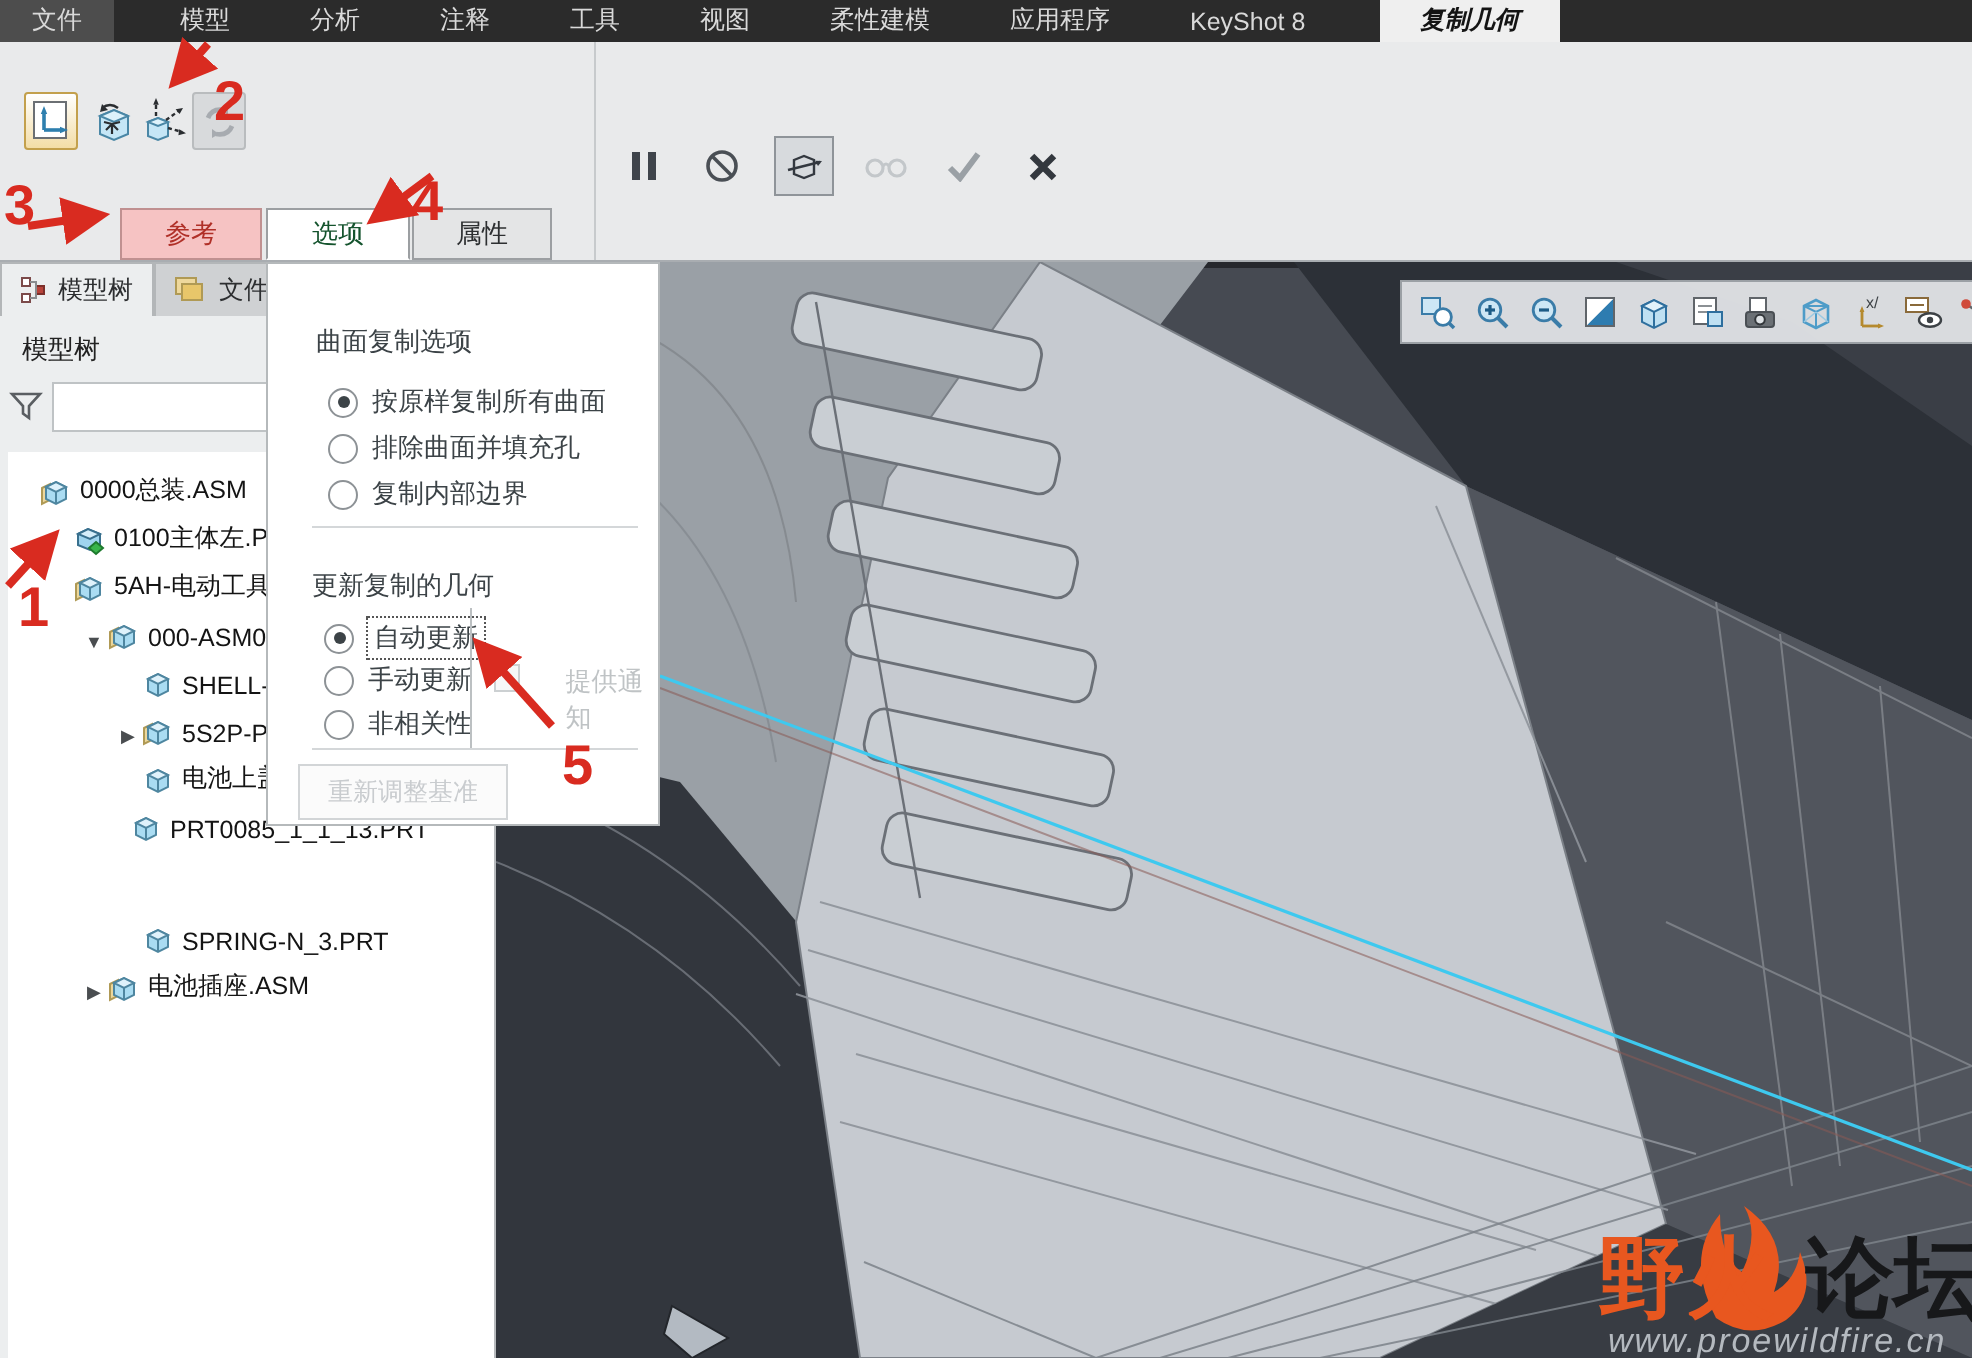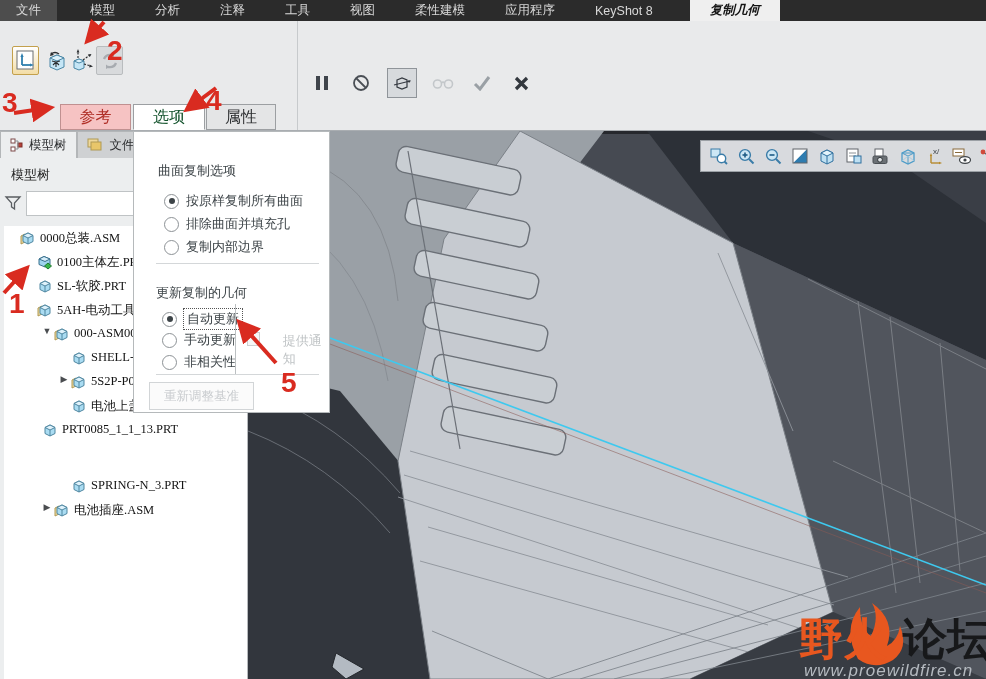--- a/index.html
+++ b/index.html
@@ -17,41 +17,41 @@
   
   .ribbon{position:absolute;left:0;top:21px;width:986px;height:110px;background:#e9eaeb;
           border-bottom:1px solid #a9adb1;box-sizing:border-box;}
   .rib-sep{position:absolute;left:297px;top:0;width:1px;height:109px;background:#c7cacc;}
   .tool-btn{position:absolute;width:27px;height:29px;border:1px solid transparent;border-radius:2px;
             display:flex;align-items:center;justify-content:center;box-sizing:border-box;}
   .tool-btn.selected{background:linear-gradient(#ffffff,#f3dda6);border-color:#c3a04c;}
   .tool-btn.disabled{background:#d8dadc;border-color:#b9bcbe;}
   .rib-tabs{position:absolute;left:0;top:83px;height:27px;width:100%;}
   .rib-tab{position:absolute;top:0;height:26px;display:flex;align-items:center;justify-content:center;
-           font-size:16px;border:1px solid #9c9fa2;box-sizing:border-box;background:#e4e5e6;color:#2d2f31;}
+           font-size:13px;border:1px solid #9c9fa2;box-sizing:border-box;background:#e4e5e6;color:#2d2f31;}
   .rib-tab.hl{background:#f6c3c3;color:#b03028;border-color:#c09090;}
   .rib-tab.on{background:#ffffff;border-bottom-color:#ffffff;color:#14532d;}
   .dash{position:absolute;left:297px;top:40px;height:44px;display:flex;align-items:center;gap:13px;padding-left:12px;}
   .dash .dicon{display:flex;align-items:center;justify-content:center;width:26px;height:26px;}
   .dash .boxed{border:1px solid #8f9499;background:#d7dadd;width:28px;height:28px;}
   
   .sidebar{position:absolute;left:0;top:131px;width:248px;height:548px;background:#eceeef;
            border-right:1px solid #b7babd;box-sizing:border-box;}
   .side-tabs{position:absolute;left:0;top:0;width:100%;height:27px;background:#d7d9da;display:flex;}
   .side-tab{display:flex;align-items:center;gap:5px;font-size:12.5px;color:#2c2e30;padding:0 9px;
             border:1px solid #b3b6b8;border-bottom:none;box-sizing:border-box;height:27px;}
   .side-tab.on{background:#eceeef;}
   .side-tab.off{background:#cfd1d3;}
   .side-title{position:absolute;left:11px;top:35px;font-size:13px;color:#222;}
   .filter-row{position:absolute;left:0;top:57px;width:100%;height:30px;display:flex;align-items:center;}
   .funnel{width:26px;display:flex;justify-content:center;}
   .filter-input{width:205px;height:25px;border:1px solid #bfc3c5;background:#fff;outline:none;
                 font-size:12px;padding:0 4px;box-sizing:border-box;}
   .tree{position:absolute;left:4px;top:95px;right:0;bottom:0;background:#ffffff;overflow:hidden;padding-top:4px;}
-  .trow{height:24px;display:flex;align-items:flex-start;font-size:12.5px;color:#141414;white-space:nowrap;font-family:Liberation Serif, serif;}
+  .trow{height:24px;display:flex;align-items:flex-end;font-size:12.5px;color:#141414;white-space:nowrap;}
   .exp{width:14px;font-size:9px;color:#4a4d50;text-align:center;flex:0 0 14px;}
   .ticon{width:19px;flex:0 0 19px;display:flex;align-items:center;}
   .tlabel{padding-left:1px;}
   
   .flyout{position:absolute;left:133px;top:131px;width:197px;height:282px;background:#ffffff;
           border:1px solid #b5b9bb;box-sizing:border-box;z-index:20;font-size:13px;color:#3c4347;}
   .fly-title{position:absolute;left:24px;font-size:13px;color:#3c4347;}
   .opt{position:absolute;left:30px;display:flex;align-items:center;gap:7px;}
   .radio{width:13px;height:13px;border:1px solid #8d9296;border-radius:50%;background:#fff;
          display:inline-flex;align-items:center;justify-content:center;flex:0 0 13px;}
@@ -232,31 +232,20 @@
               <polygon points="2,5 7,2.5 13,5 13,10.5 8,13 2,10.5" fill="#9fd4ee" stroke="#39708e"></polygon>
               <polygon points="2,5 7,2.5 13,5 8,7.5" fill="#d6eefa" stroke="#39708e"></polygon>
               <polygon points="11,9 14.5,12 11,15 7.5,12" fill="#39b54a" stroke="#1e7a2e"></polygon>
             </svg>
           </span>
           <span class="tlabel">0100主体左.PRT</span>
         </div>
         <div class="trow" style="padding-left: 19px;">
           <span class="exp"></span>
           <span class="ticon">
-            <svg width="16" height="16" viewBox="0 0 16 16">
-              <polygon points="3,5.5 8,3 13,5.5 13,11.5 8,14 3,11.5" fill="#aadcf2" stroke="#4e86a0"></polygon>
-              <polygon points="3,5.5 8,3 13,5.5 8,8" fill="#dff2fb" stroke="#4e86a0"></polygon>
-              <line x1="8" y1="8" x2="8" y2="14" stroke="#4e86a0"></line>
-            </svg>
-          </span>
-          <span class="tlabel">SL-软胶.PRT</span>
-        </div>
-        <div class="trow" style="padding-left: 19px;">
-          <span class="exp"></span>
-          <span class="ticon">
             <svg width="17" height="16" viewBox="0 0 17 16">
               <polygon points="1,6 5,4 5,12 1,14" fill="#ecd79c" stroke="#b09a55"></polygon>
               <polygon points="3,5.5 8,3 13,5.5 13,11.5 8,14 3,11.5" fill="#aadcf2" stroke="#4e86a0"></polygon>
               <polygon points="3,5.5 8,3 13,5.5 8,8" fill="#dff2fb" stroke="#4e86a0"></polygon>
               <line x1="8" y1="8" x2="8" y2="14" stroke="#4e86a0"></line>
             </svg>
           </span>
           <span class="tlabel">5AH-电动工具2</span>
         </div>
         <div class="trow" style="padding-left: 36px;">
@@ -298,21 +287,21 @@
           <span class="exp"></span>
           <span class="ticon">
             <svg width="16" height="16" viewBox="0 0 16 16">
               <polygon points="3,5.5 8,3 13,5.5 13,11.5 8,14 3,11.5" fill="#aadcf2" stroke="#4e86a0"></polygon>
               <polygon points="3,5.5 8,3 13,5.5 8,8" fill="#dff2fb" stroke="#4e86a0"></polygon>
               <line x1="8" y1="8" x2="8" y2="14" stroke="#4e86a0"></line>
             </svg>
           </span>
           <span class="tlabel">电池上盖</span>
         </div>
-        <div class="trow" style="padding-left: 24px;">
+        <div class="trow" style="padding-left: 47px;">
           <span class="exp"></span>
           <span class="ticon">
             <svg width="16" height="16" viewBox="0 0 16 16">
               <polygon points="3,5.5 8,3 13,5.5 13,11.5 8,14 3,11.5" fill="#aadcf2" stroke="#4e86a0"></polygon>
               <polygon points="3,5.5 8,3 13,5.5 8,8" fill="#dff2fb" stroke="#4e86a0"></polygon>
               <line x1="8" y1="8" x2="8" y2="14" stroke="#4e86a0"></line>
             </svg>
           </span>
           <span class="tlabel">PRT0085_1_1_13.PRT</span>
         </div>

